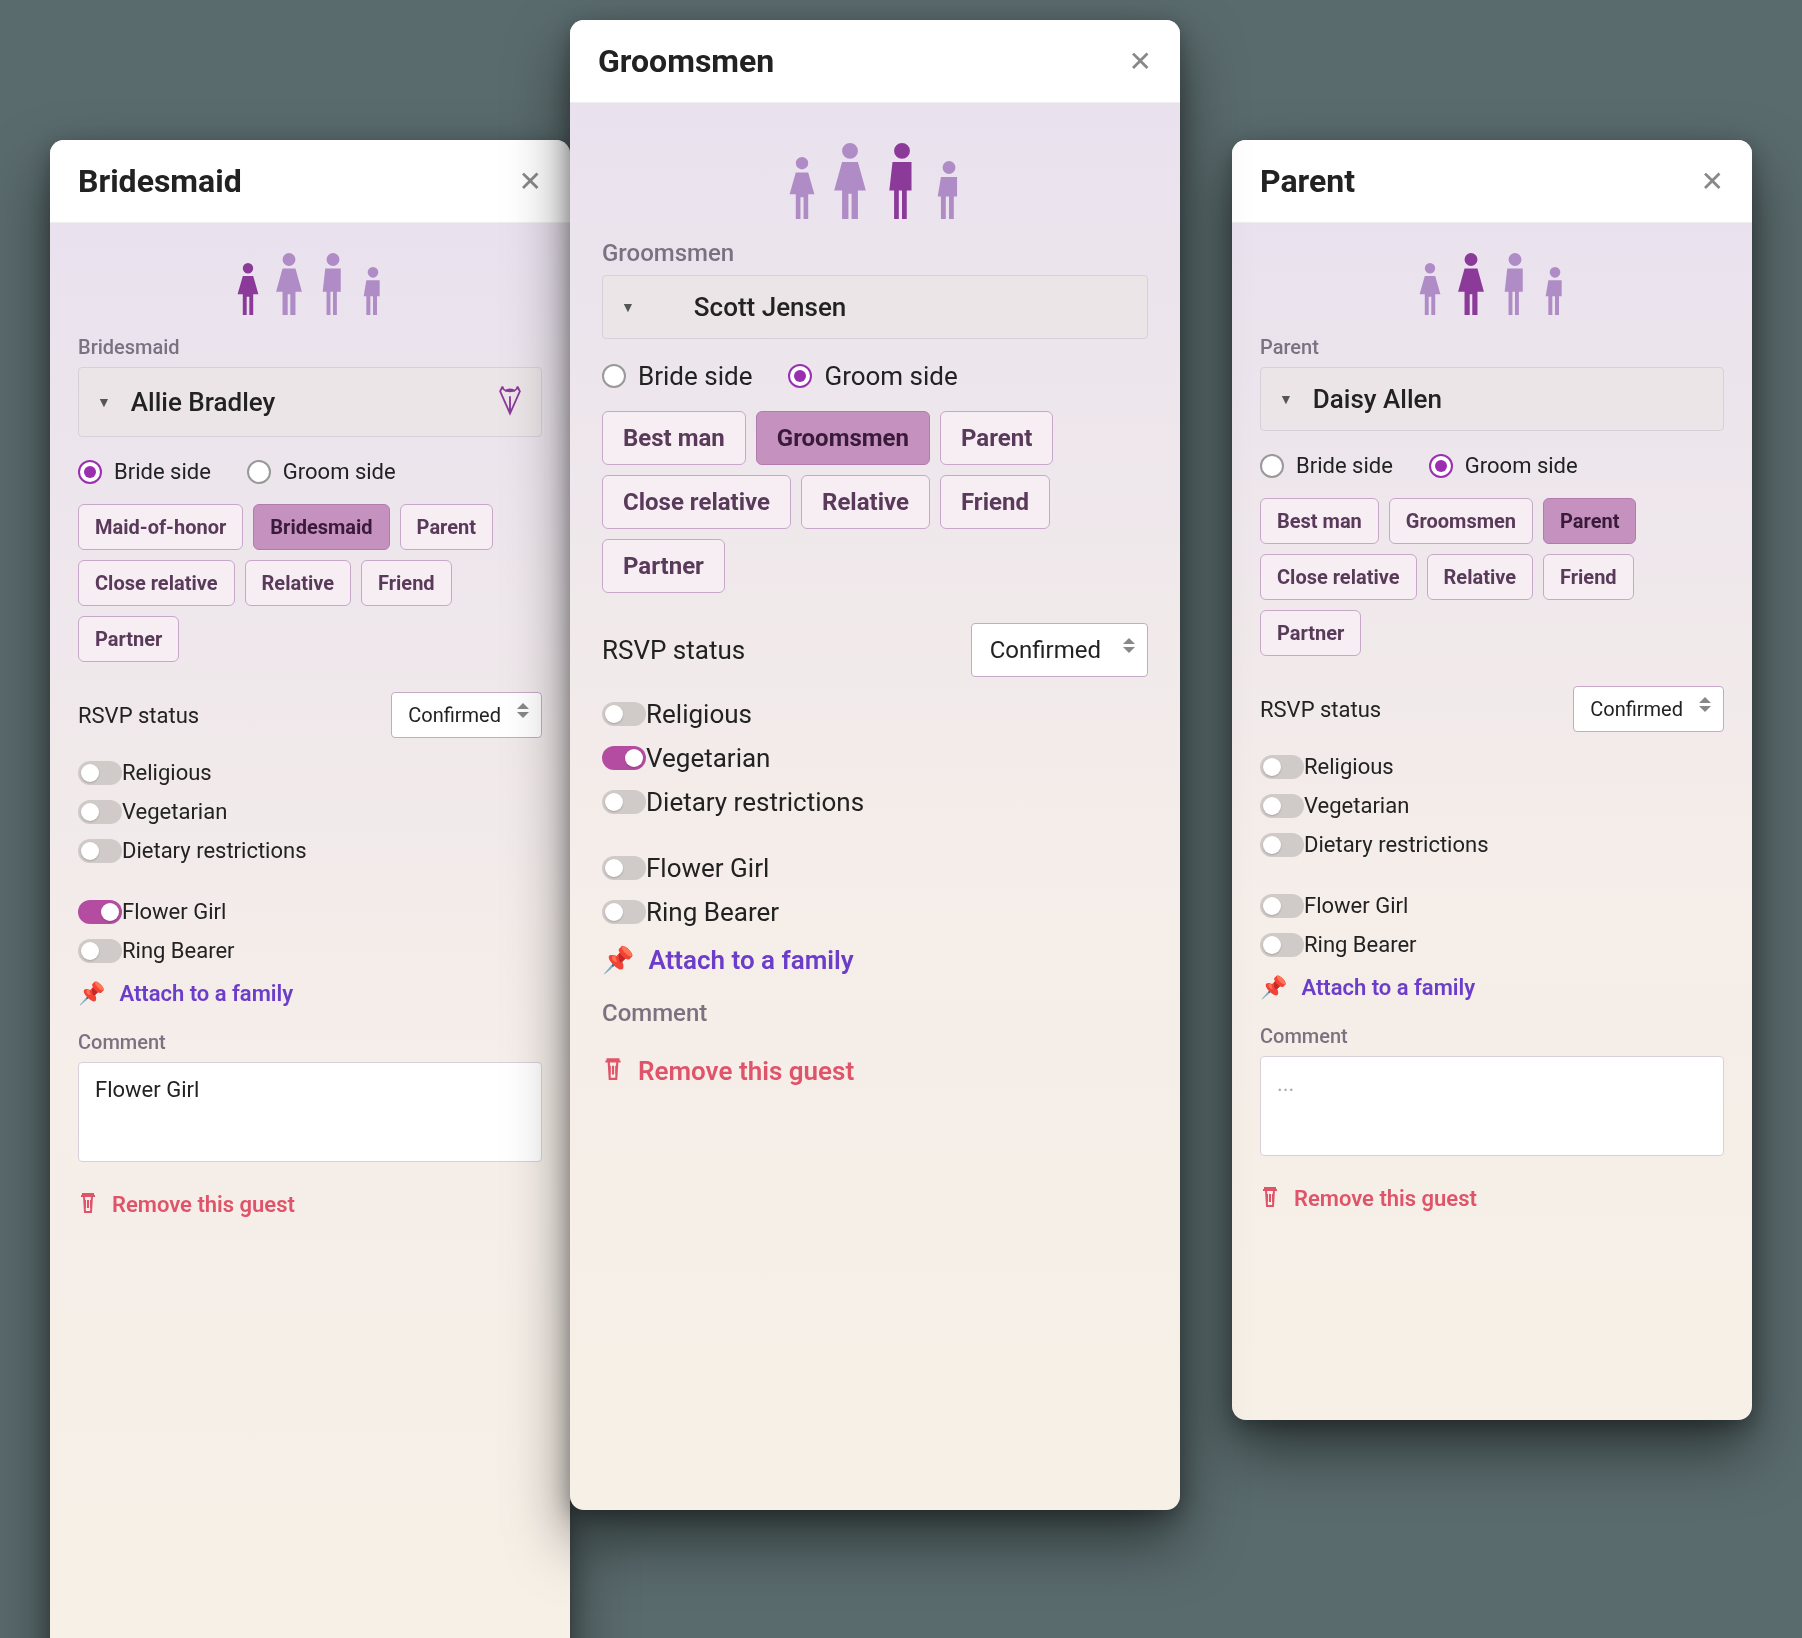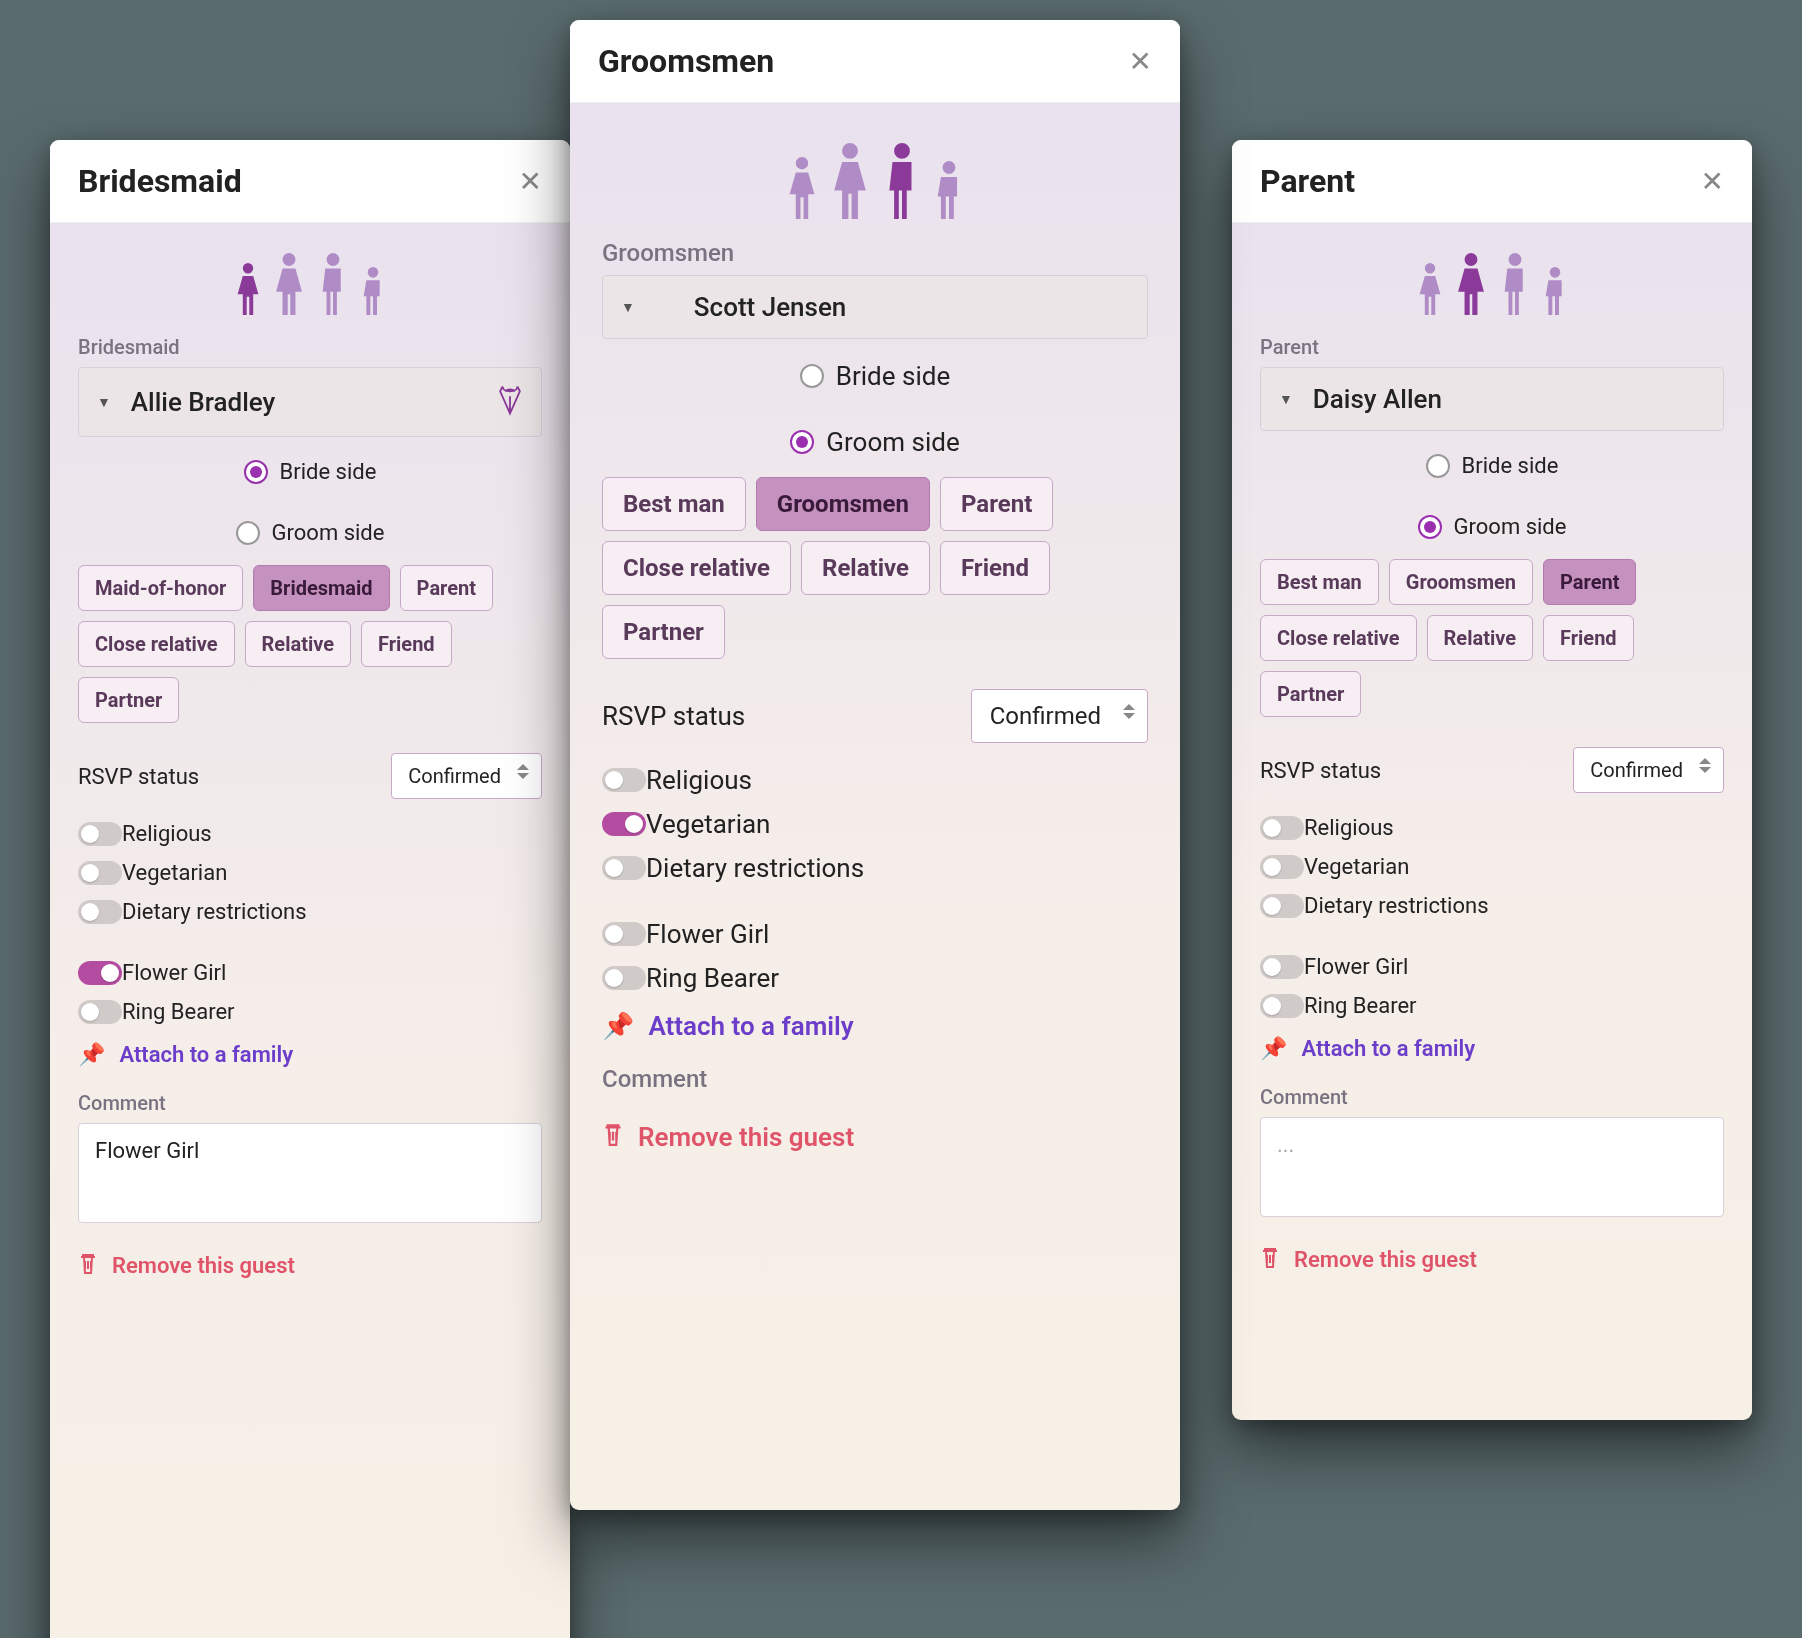--- a/index.html
+++ b/index.html
@@ -7,21 +7,21 @@
   font-family: -apple-system, BlinkMacSystemFont, "Segoe UI", Roboto, "Helvetica Neue", Arial, sans-serif;
   background: #5a6b6d;
   width: 1802px;
   height: 1638px;
   position: relative;
   overflow: hidden;
 }
 .card {
   position: absolute;
   background: linear-gradient(180deg, #e8e0ee 0%, #f5eee9 60%, #f7f0e6 100%);
-  border-radius: 9px;
+  border-radius: 14px;
   box-shadow: 0 30px 60px rgba(0,0,0,0.5), 0 6px 20px rgba(0,0,0,0.3);
   overflow: hidden;
   color: #222;
 }
 .card.left { top: 140px; left: 50px; width: 520px; height: 1544px; z-index: 1; }
 .card.right { top: 140px; right: 50px; width: 520px; height: 1280px; z-index: 1; }
 .card.center { top: 20px; left: 570px; width: 610px; height: 1490px; z-index: 2; }
 .card-head {
   background: #fff;
   display: flex;
@@ -51,21 +51,21 @@
   padding: 16px 18px;
   display: flex;
   align-items: center;
   gap: 20px;
   margin-bottom: 22px;
 }
 .name-select .tri { color: #555; font-size: 14px; }
 .name-select .nm { font-size: 26px; font-weight: 500; color: #222; flex:1; }
 .center .name-select .nm { font-size: 26px; margin-left: 39px; }
 .name-select .bouquet { color: #8b3a9a; }
-.radio-row { display: flex; gap: 36px; margin-bottom: 20px; align-items: center; flex-direction: column; }
+.radio-row { display: flex; gap: 36px; margin-bottom: 20px; align-items: center; }
 .radio { display: flex; align-items: center; gap: 12px; cursor: pointer; }
 .radio .circ {
   width: 24px; height: 24px; border: 2px solid #999; border-radius: 50%;
   display: flex; align-items: center; justify-content: center; background:#fff;
 }
 .radio.selected .circ { border-color: #9a2fb0; }
 .radio.selected .circ::after {
   content:''; width: 12px; height: 12px; background:#9a2fb0; border-radius:50%;
 }
 .radio .txt { font-size: 22px; color: #222; }

